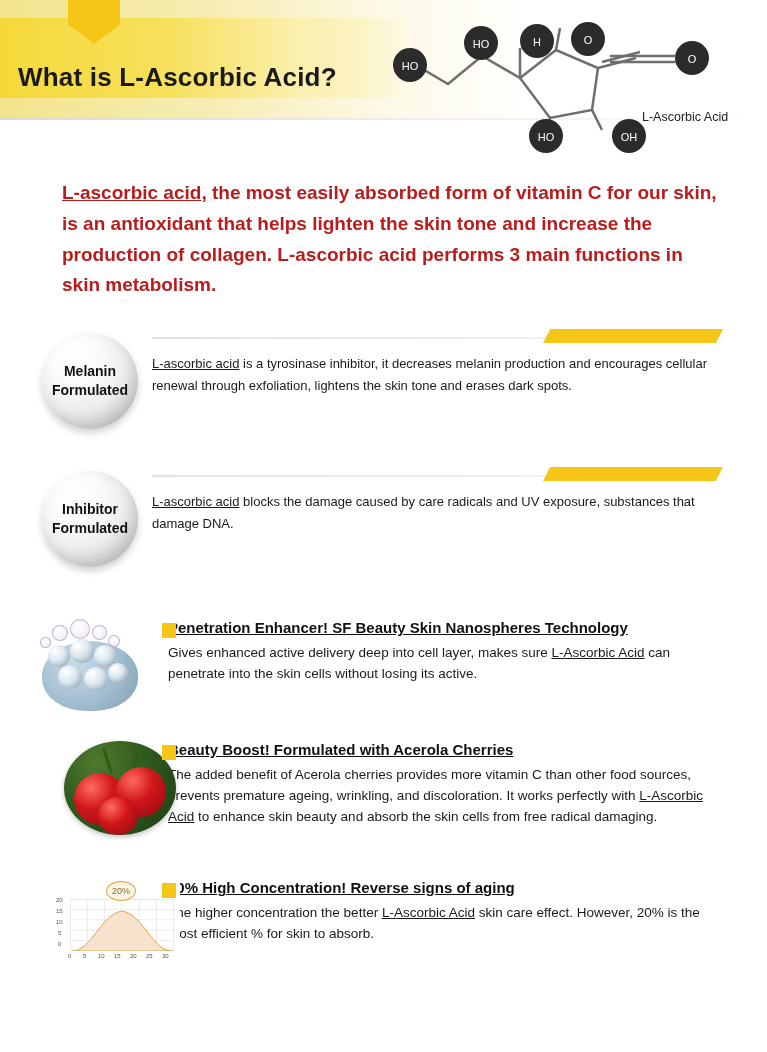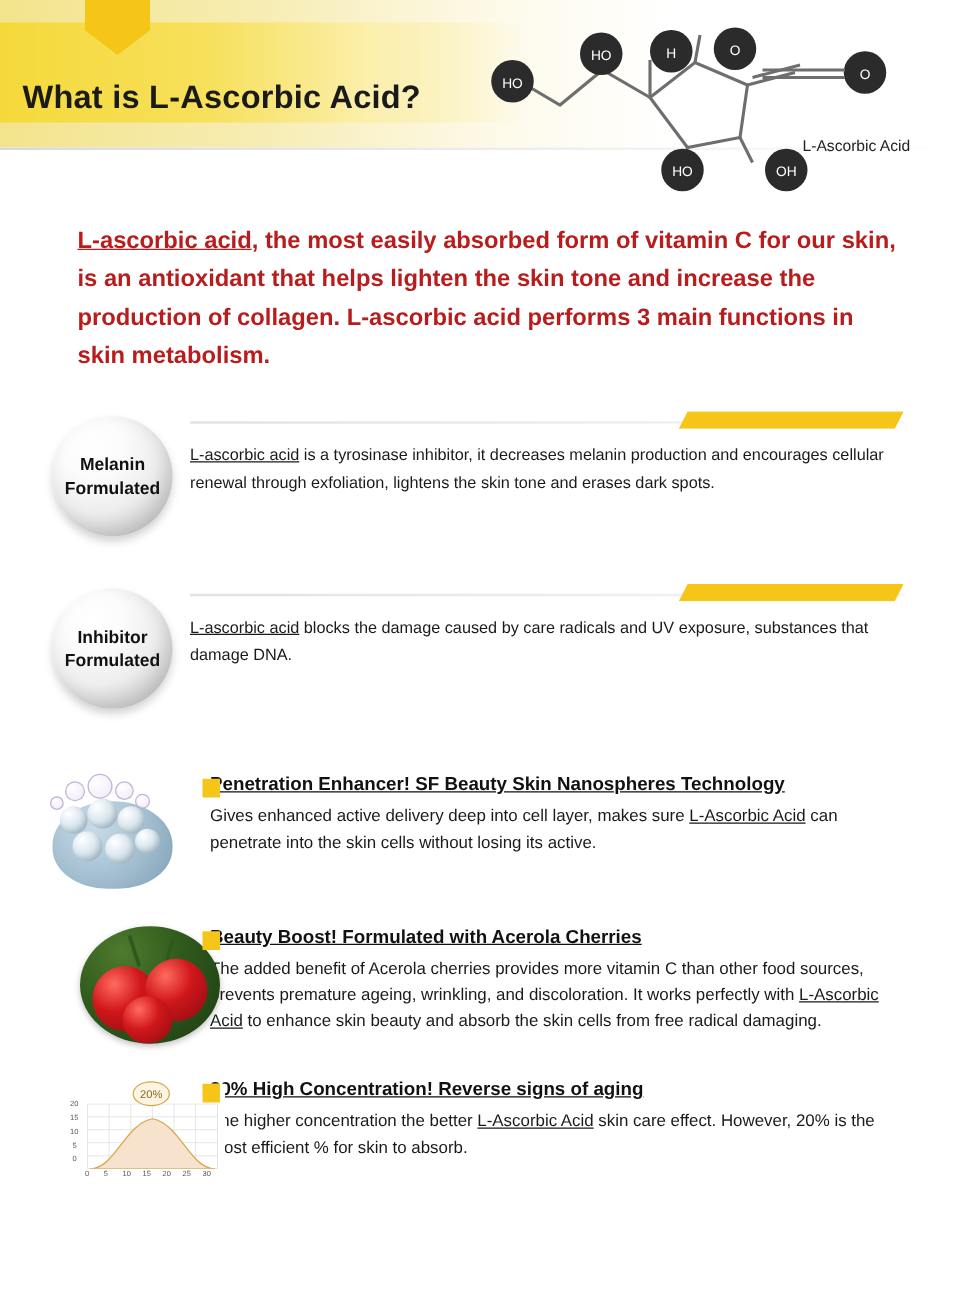--- a/index.html
+++ b/index.html
@@ -322,21 +322,21 @@
       <div class="ball" style="left:34px;top:56px;width:40px;height:38px;"></div>
     </div>
   </div>
   <div class="feature-marker"></div>
   <div class="feature-head">Beauty Boost! Formulated with Acerola Cherries</div>
   <div class="feature-body">
     <span>The added benefit of Acerola cherries provides more vitamin C than other food sources, prevents premature ageing, wrinkling, and discoloration. It works perfectly with </span><u>L-Ascorbic Acid</u><span> to enhance skin beauty and absorb the skin cells from free radical damaging.</span>
   </div>
 </div>
 
-<div class="feature" style="margin-top:26px;">
+<div class="feature" style="margin-top:42px;">
   <div class="feature-icon">
     <div class="chartbox">
       <svg class="chart-grid" viewBox="0 0 104 52" preserveAspectRatio="none">
         <rect x="0" y="0" width="104" height="52" fill="#ffffff" stroke="#cccccc" stroke-width="0.8"></rect>
         <g stroke="#dddddd" stroke-width="0.6">
           <line x1="0" y1="10.4" x2="104" y2="10.4"></line>
           <line x1="0" y1="20.8" x2="104" y2="20.8"></line>
           <line x1="0" y1="31.2" x2="104" y2="31.2"></line>
           <line x1="0" y1="41.6" x2="104" y2="41.6"></line>
           <line x1="17.3" y1="0" x2="17.3" y2="52"></line>

